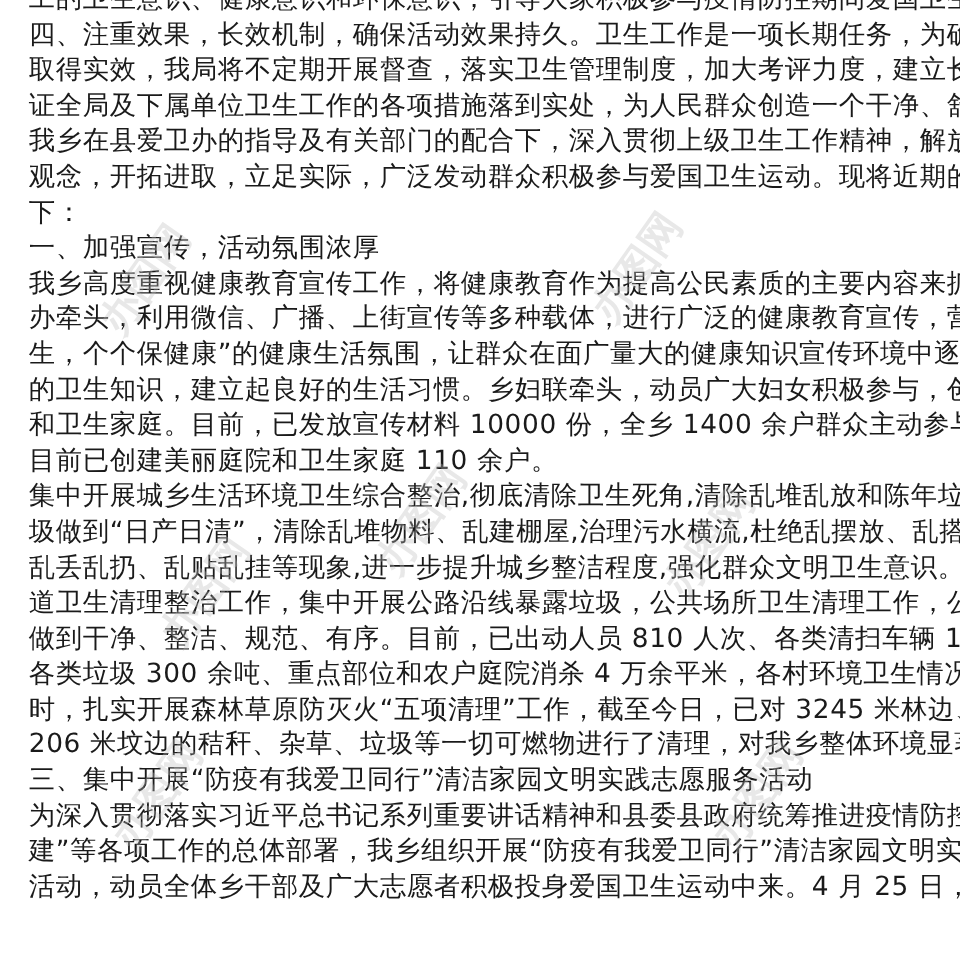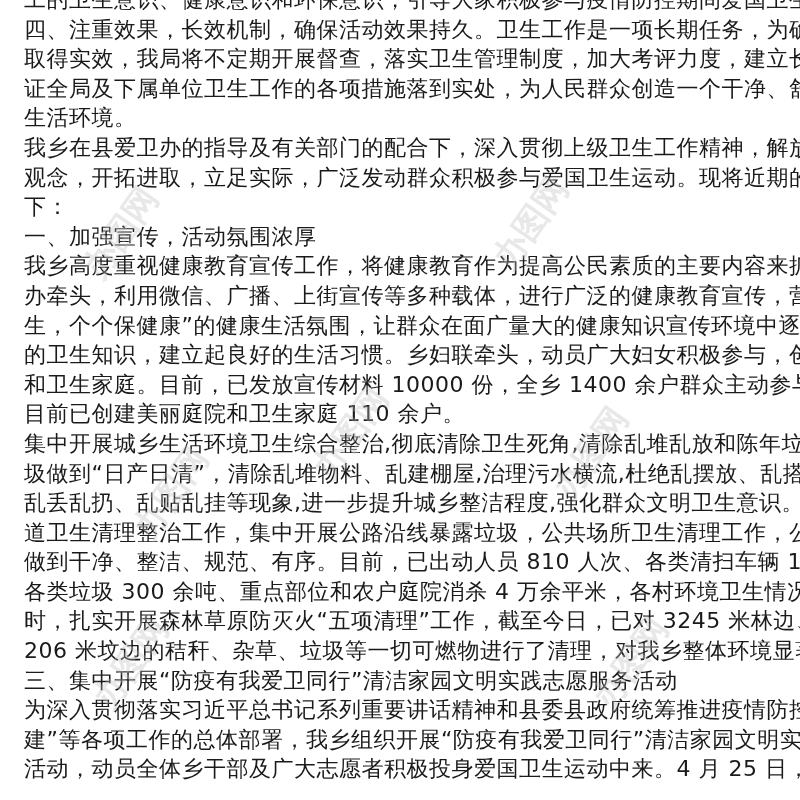--- a/index.html
+++ b/index.html
@@ -30,21 +30,20 @@
   }
 </style>
 </head>
 <body>
 
 <div class="page">
   <div class="line">工的卫生意识、健康意识和环保意识，引导大家积极参与疫情防控期间爱国卫生运动。</div>
   <div class="line">四、注重效果，长效机制，确保活动效果持久。卫生工作是一项长期任务，为确保此项活动</div>
   <div class="line">取得实效，我局将不定期开展督查，落实卫生管理制度，加大考评力度，建立长效机制，保</div>
   <div class="line">证全局及下属单位卫生工作的各项措施落到实处，为人民群众创造一个干净、舒适、整洁的</div>
-  <div class="line">生活环境。</div>
   <div class="line">我乡在县爱卫办的指导及有关部门的配合下，深入贯彻上级卫生工作精神，解放思想，更新</div>
   <div class="line">观念，开拓进取，立足实际，广泛发动群众积极参与爱国卫生运动。现将近期的工作总结如</div>
   <div class="line">下：</div>
   <div class="line">一、加强宣传，活动氛围浓厚</div>
   <div class="line">我乡高度重视健康教育宣传工作，将健康教育作为提高公民素质的主要内容来抓。由乡卫健</div>
   <div class="line">办牵头，利用微信、广播、上街宣传等多种载体，进行广泛的健康教育宣传，营造“人人讲卫</div>
   <div class="line">生，个个保健康”的健康生活氛围，让群众在面广量大的健康知识宣传环境中逐步接受正确</div>
   <div class="line">的卫生知识，建立起良好的生活习惯。乡妇联牵头，动员广大妇女积极参与，创建美丽庭院</div>
   <div class="line">和卫生家庭。目前，已发放宣传材料 10000 份，全乡 1400 余户群众主动参与爱国卫生运动，</div>
   <div class="line">目前已创建美丽庭院和卫生家庭 110 余户。</div>

